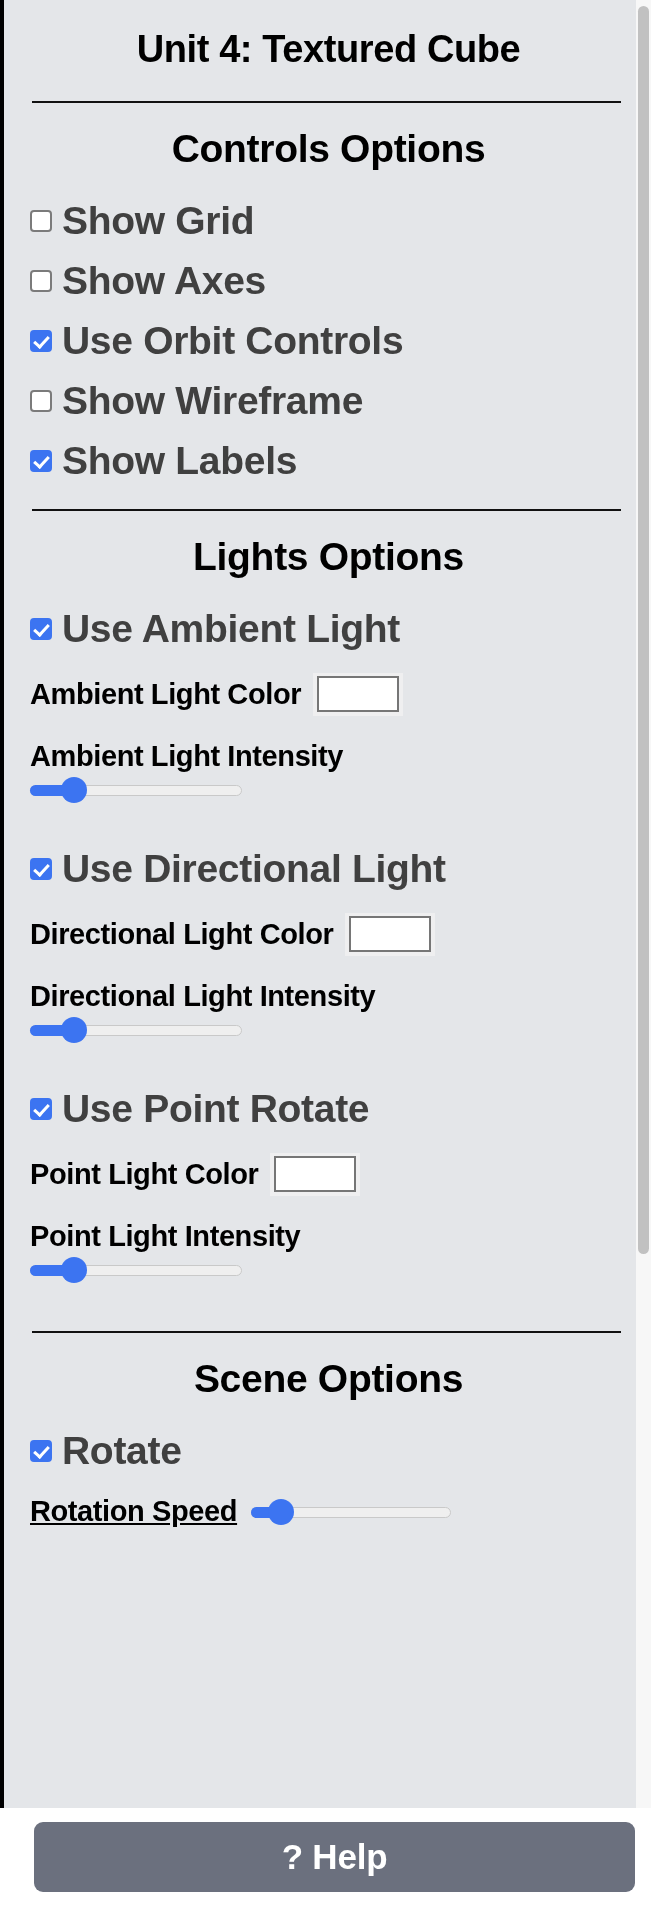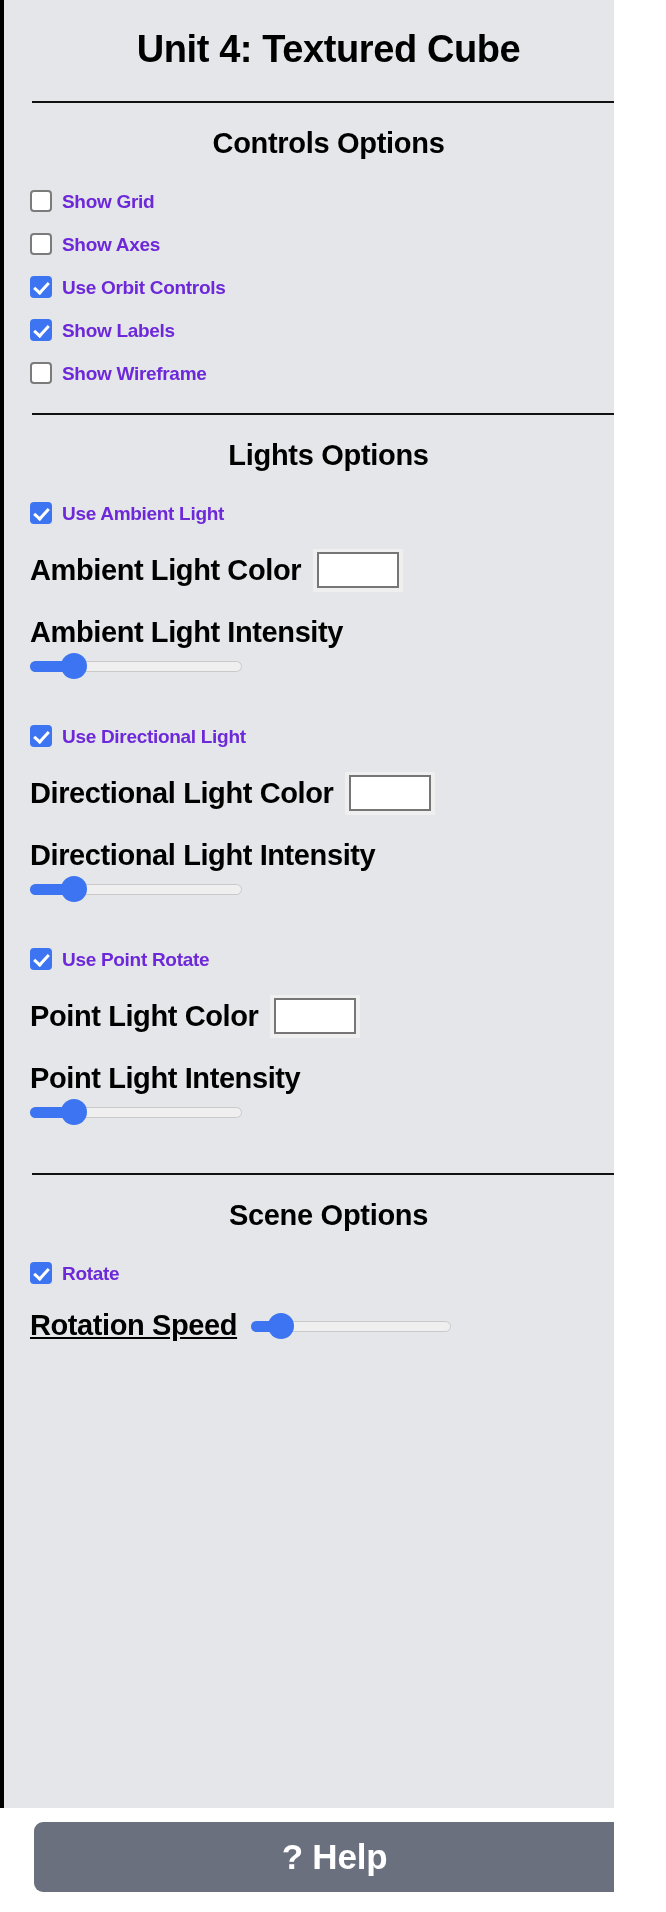--- a/index.html
+++ b/index.html
@@ -6,21 +6,21 @@
   html, body {
     margin: 0; padding: 0;
     width: 666px; height: 1912px;
     background: #ffffff;
     font-family: "Liberation Sans", sans-serif;
     overflow: hidden;
   }
 
   #app {
     position: relative;
-    width: 614px;
+    width: 666px;
     height: 1912px;
     background: #ffffff;
     overflow: hidden;
   }
 
   
   .panel-viewport {
     position: absolute;
     left: 0; top: 0;
     width: 651px;
@@ -45,21 +45,21 @@
   }
 
   .divider {
     border: 0;
     border-top: 2px solid #111111;
     margin: 0 10px 0 6px;
   }
 
   .section-title {
     text-align: center;
-    font-size: 29px;
+    font-size: 39px;
     font-weight: bold;
     color: #000000;
     letter-spacing: -0.3px;
     margin: 0;
     padding: 24px 0 20px 0;
   }
 
   
   .check-row {
     display: flex;
@@ -84,23 +84,23 @@
   .cbox.on::after {
     content: "";
     position: absolute;
     left: 5px; top: 1px;
     width: 6px; height: 12px;
     border: solid #ffffff;
     border-width: 0 3px 3px 0;
     transform: rotate(42deg);
   }
   .check-label {
-    font-size: 19px;
-    font-weight: bold;
-    color: #6d28d9;
+    font-size: 39px;
+    font-weight: bold;
+    color: #404040;
     letter-spacing: -0.3px;
     line-height: 1;
   }
 
   
   .field-row {
     display: flex;
     align-items: center;
     padding: 14px 0 10px 4px;
     gap: 12px;
@@ -248,27 +248,27 @@
         <span class="cbox off"></span>
         <span class="check-label">Show Axes</span>
       </div>
 
       <div class="check-row">
         <span class="cbox on"></span>
         <span class="check-label">Use Orbit Controls</span>
       </div>
 
       <div class="check-row">
-        <span class="cbox on"></span>
-        <span class="check-label">Show Labels</span>
-      </div>
-
-      <div class="check-row">
         <span class="cbox off"></span>
         <span class="check-label">Show Wireframe</span>
+      </div>
+
+      <div class="check-row">
+        <span class="cbox on"></span>
+        <span class="check-label">Show Labels</span>
       </div>
 
       <div class="spacer-sm"></div>
       <hr class="divider">
 
       <h2 class="section-title">Lights Options</h2>
 
       <div class="check-row">
         <span class="cbox on"></span>
         <span class="check-label">Use Ambient Light</span>

